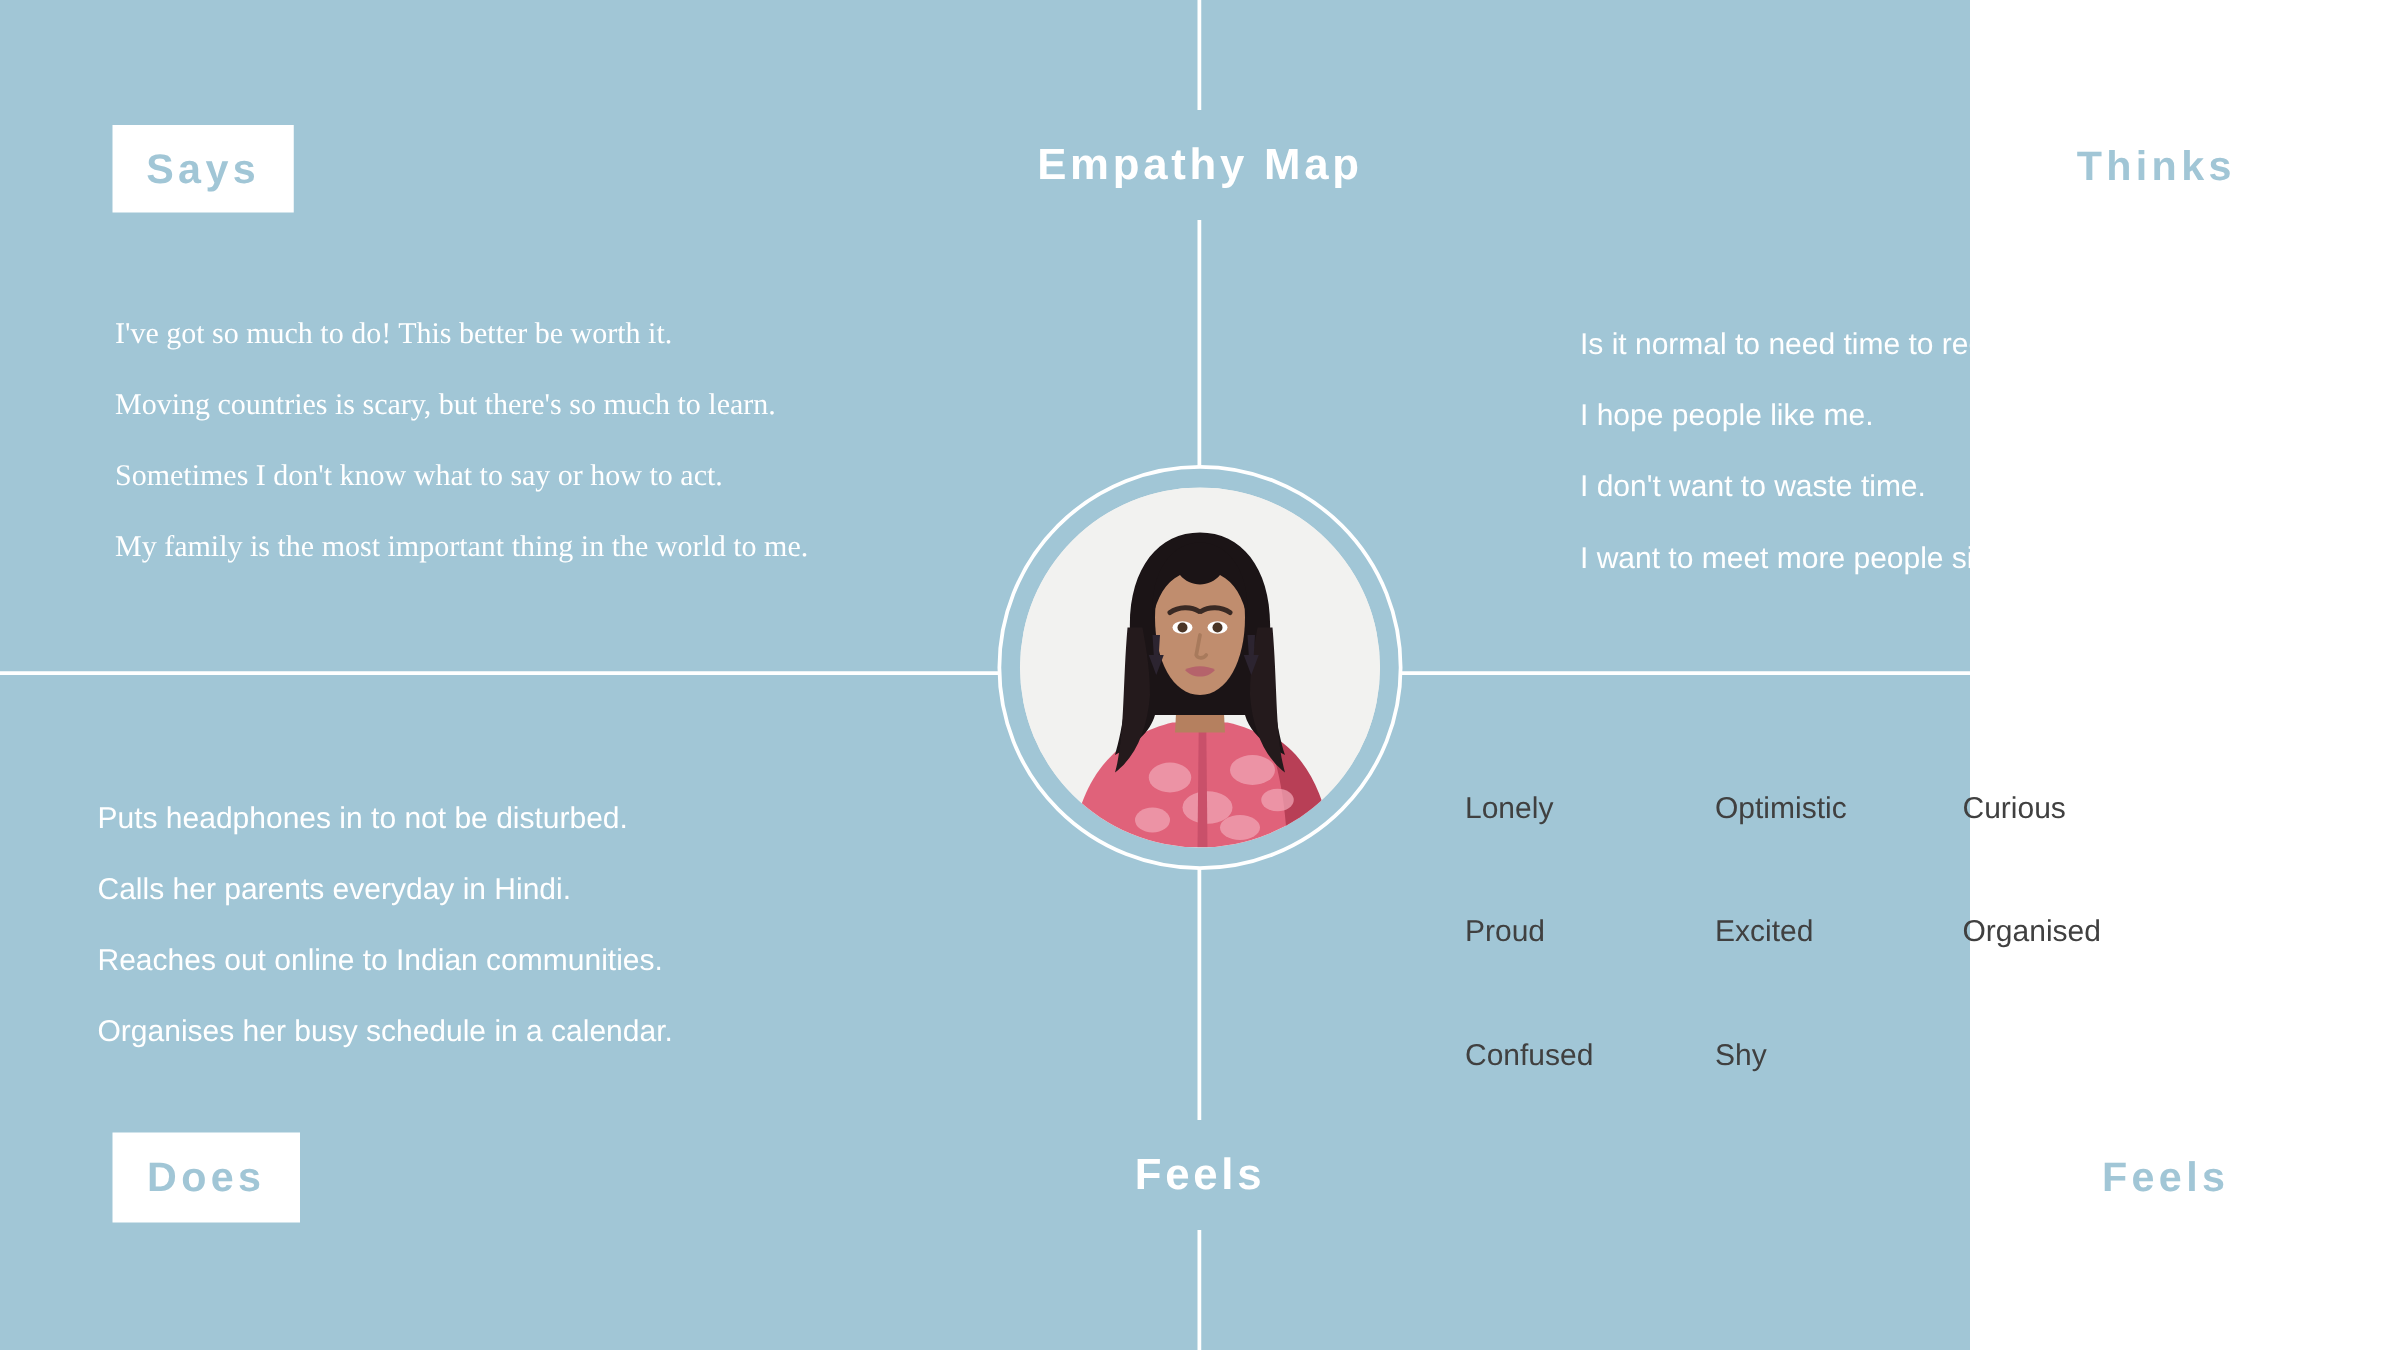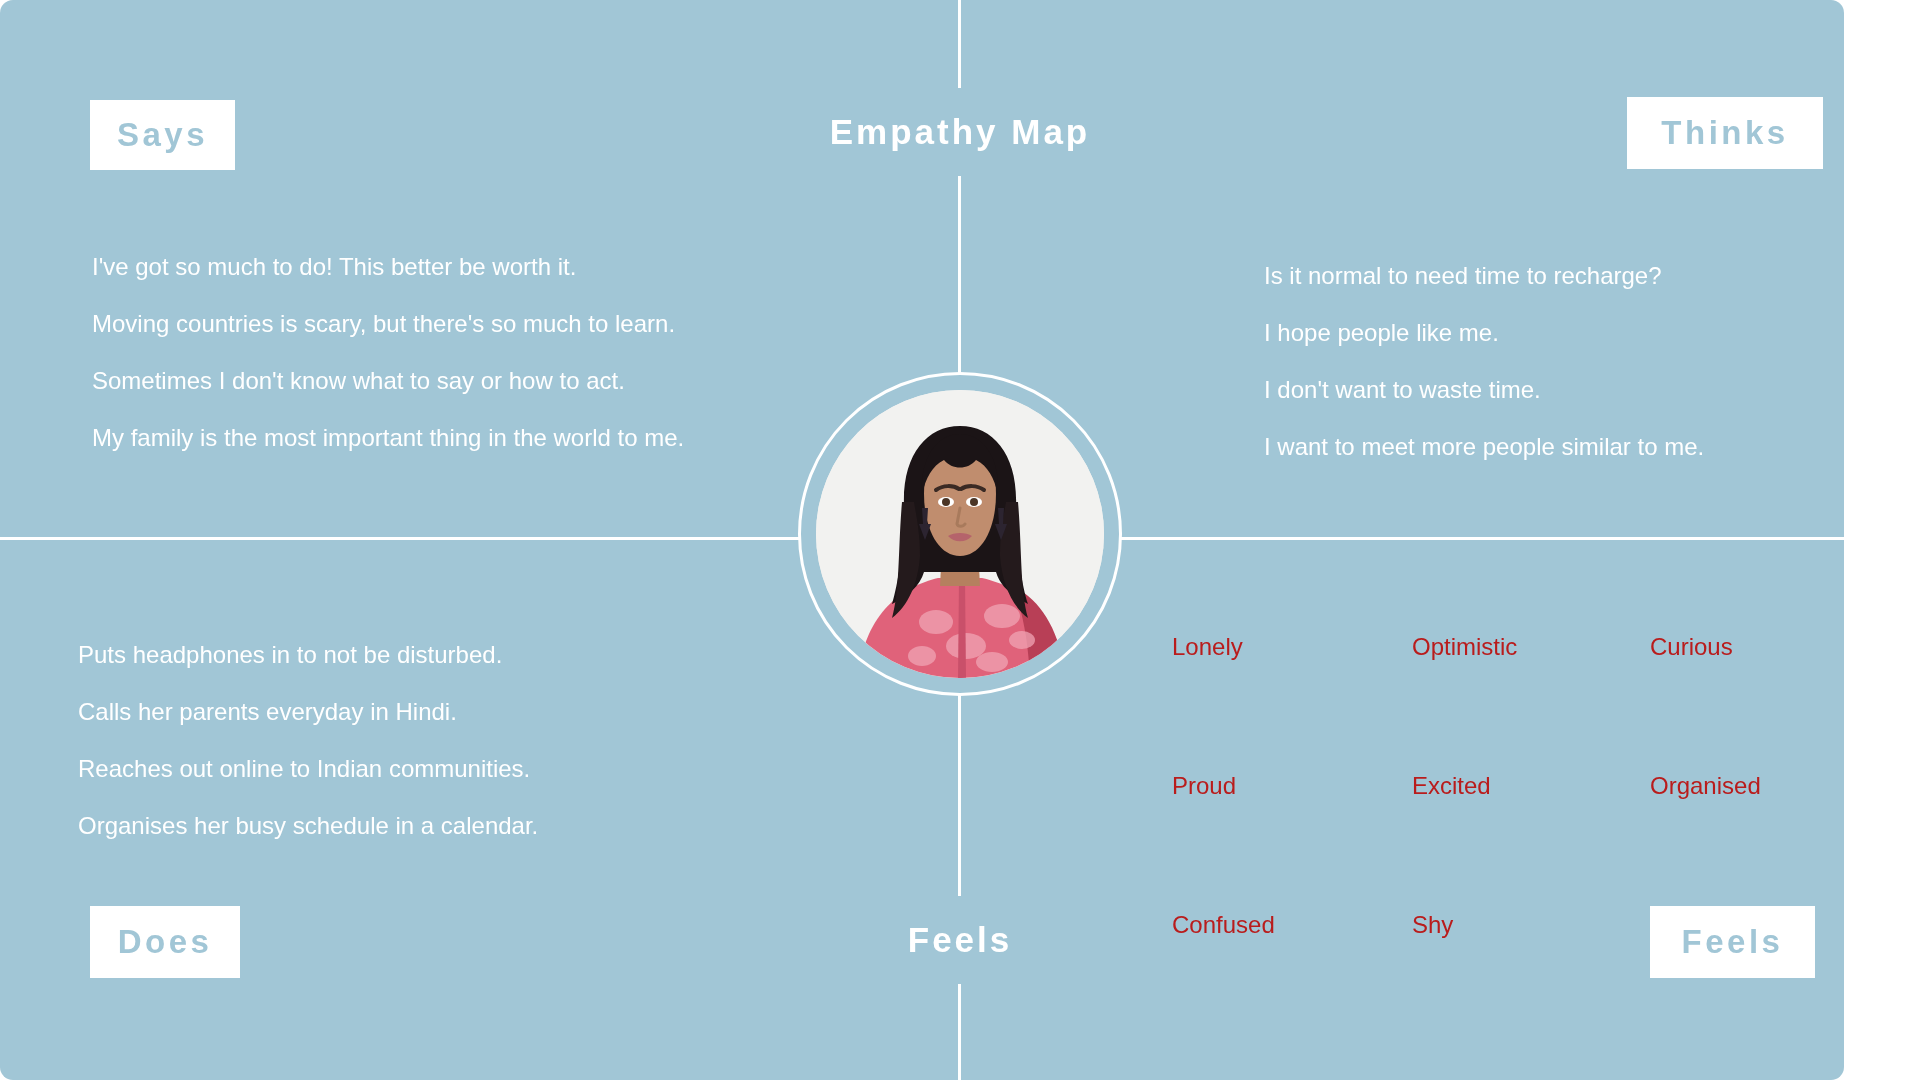--- a/index.html
+++ b/index.html
@@ -3,23 +3,22 @@
 <meta charset="utf-8">
 <style>
   * { margin:0; padding:0; box-sizing:border-box; }
   html, body {
     width:1920px; height:1080px;
     overflow:hidden;
     font-family:"Liberation Sans", sans-serif;
   }
   #board {
     position:relative;
-    width:1844px; height:1080px;
+    width:1576px; height:1080px;
     background:#a1c6d6;
-    border-radius:13px;
   }
 
   
   .divider-v {
     position:absolute;
     left:958px; top:0;
     width:3px; height:1080px;
     background:#ffffff;
   }
   .divider-h {
@@ -72,35 +71,34 @@
   .lines {
     position:absolute;
     color:#ffffff;
     font-size:24px;
     line-height:1.0;
     z-index:4;
   }
   .lines p { margin-bottom:33px; white-space:nowrap; }
   .lines p:last-child { margin-bottom:0; }
 
-  .block-says   { left:92px;  top:255px; }
+  .block-says   { left:92px;  top:255px;font-family:Liberation Serif, serif; }
   .block-thinks { left:1218px;top:264px;margin-left:46px; }
   .block-does   { left:78px;  top:643px; }
 
   
   .feels-grid {
     position:absolute;
     left:1172px; top:633px;
     display:grid;
     grid-template-columns:200px 198px auto;
     grid-auto-rows:99px;
-    color:#b91c1c;
+    color:#404040;
     font-size:24px;
     z-index:4;
-    gap:40px;
   }
   .feels-grid span { white-space:nowrap; }
 
   
   .avatar-wrap {
     position:absolute;
     left:798px; top:372px;
     width:324px; height:324px;
     z-index:8;
   }

